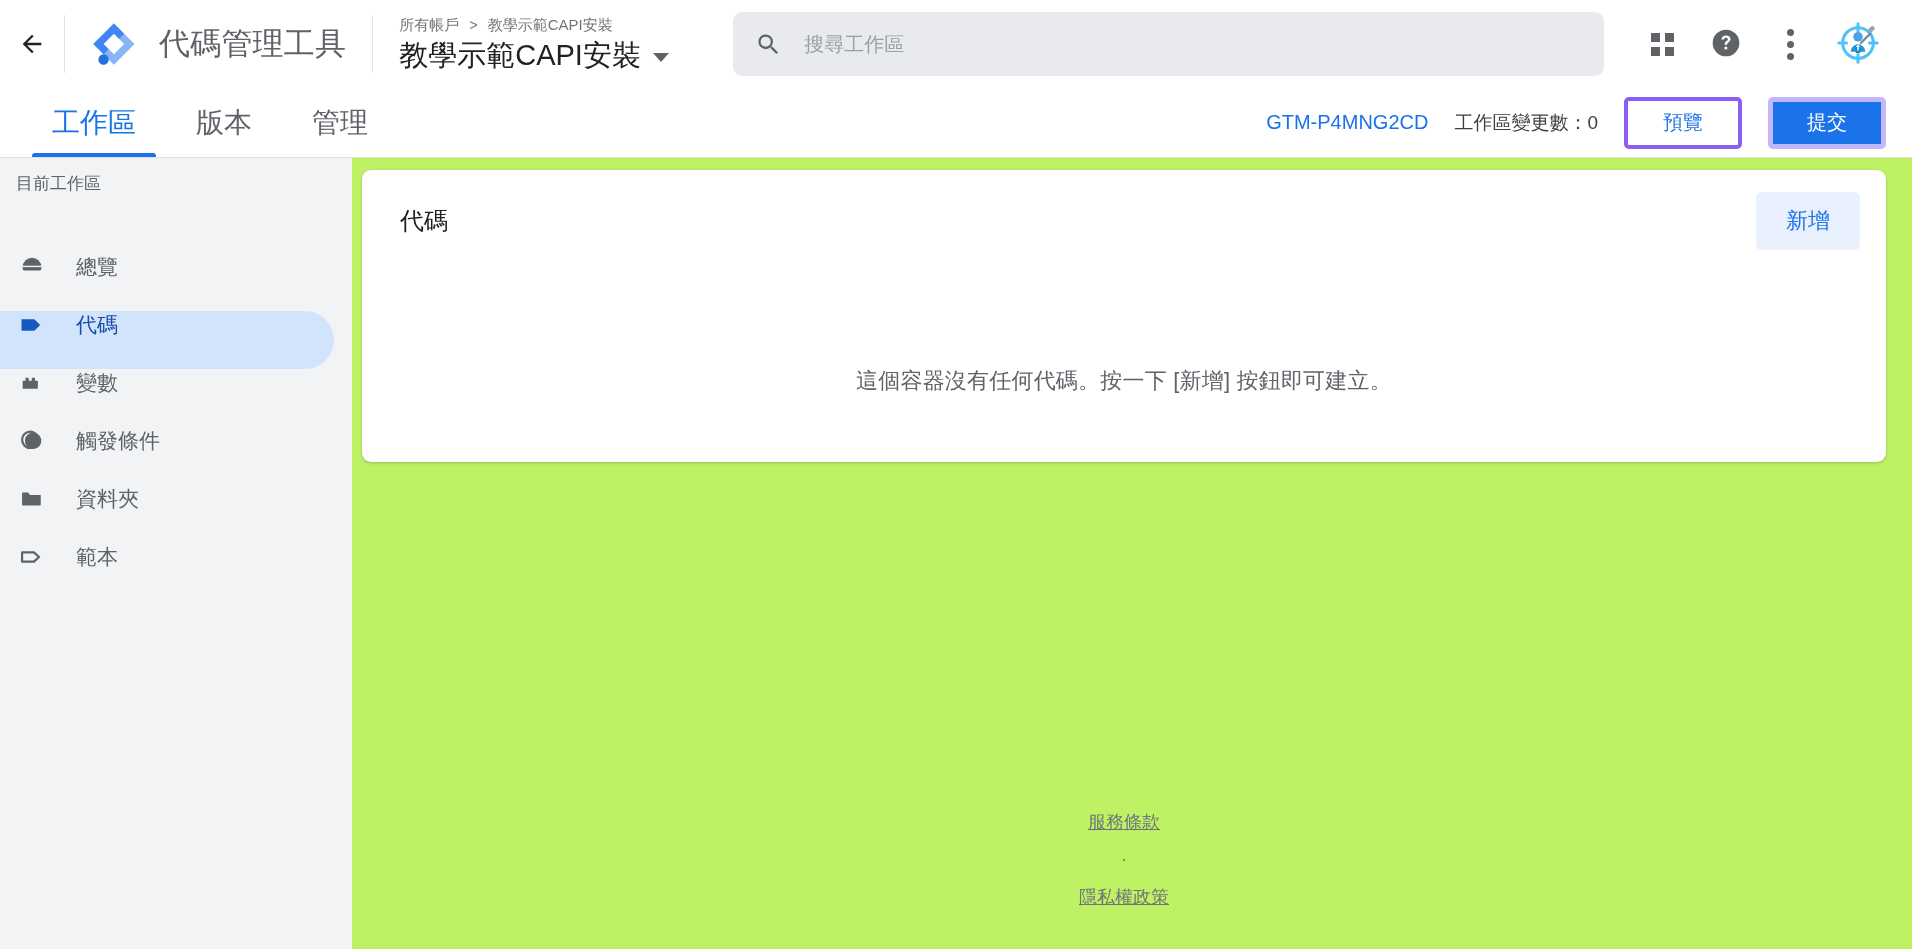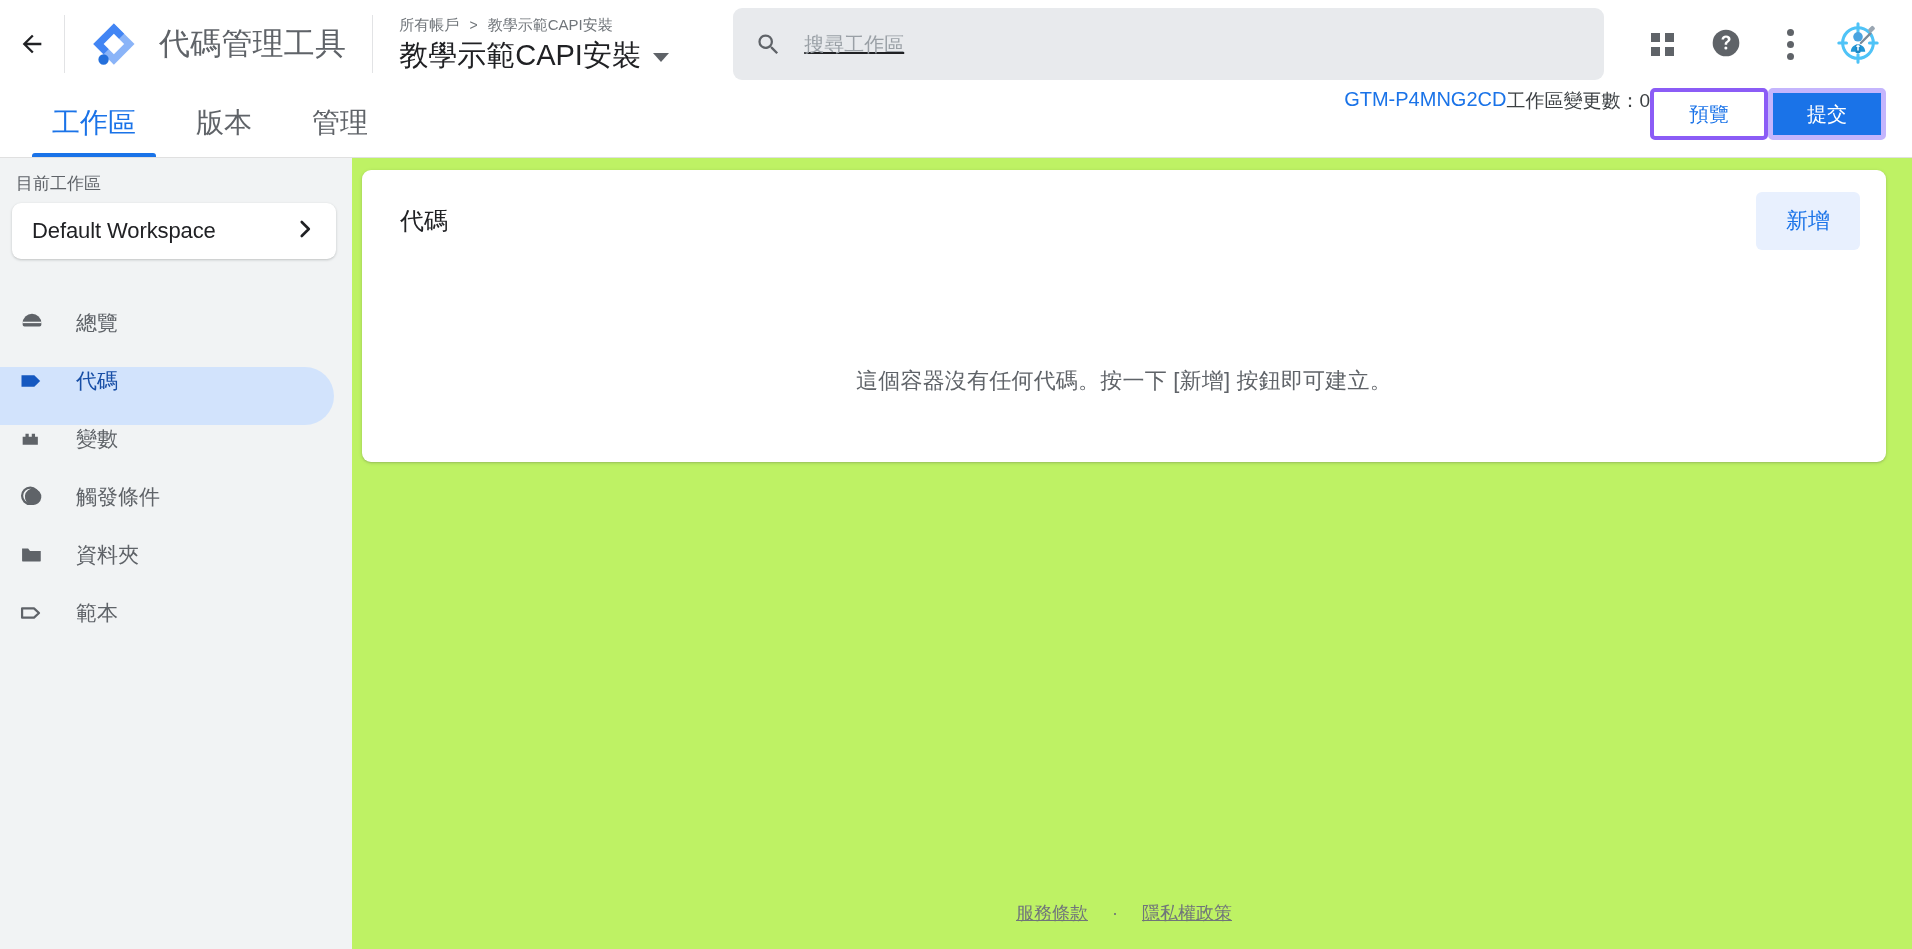--- a/index.html
+++ b/index.html
@@ -87,29 +87,28 @@
   }
   .search-wrap {
     flex: 1 1 auto;
     display: flex;
     justify-content: center;
     padding: 0 30px;
   }
   .search-box {
     width: 100%;
     max-width: 900px;
-    height: 72px;
+    height: 64px;
     background: #e8eaed;
     border-radius: 9px;
     display: flex;
     align-items: center;
     padding: 16px 22px;
     gap: 22px;
     cursor: text;
-    text-decoration: underline;
   }
   .search-box svg { flex: none; display: block; }
   .search-input {
     border: 0;
     outline: 0;
     background: transparent;
     font-family: inherit;
     font-size: 20px;
     color: #3c4043;
     width: 100%;
@@ -163,20 +162,22 @@
     content: "";
     position: absolute;
     left: 10px; right: 10px; bottom: 0;
     height: 4px;
     background: #1a73e8;
     border-radius: 3px 3px 0 0;
   }
   .tabbar-right {
     margin-left: auto;
     display: flex;
+    align-items: center;
+    gap: 26px;
     padding-right: 26px;
   }
   .container-id {
     font-size: 20px;
     color: #1a73e8;
     cursor: pointer;
     white-space: nowrap;
   }
   .change-count {
     font-size: 19px;
@@ -312,24 +313,25 @@
     color: #5f6368;
     letter-spacing: .2px;
   }
 
   
   .footer {
     margin-top: auto;
     display: flex;
     align-items: center;
     justify-content: center;
-    gap: 24px;
-    padding-bottom: 24px;
+    gap: 15px;
+    padding-bottom: 40px;
     font-size: 18px;
     color: #70757a;
+    flex-direction: column;
   }
   .footer a {
     color: #70757a;
     text-decoration: underline;
     cursor: pointer;
   }
   .footer .dot { font-size: 18px; }
 </style>
 </head>
 <body>
@@ -447,28 +449,20 @@
       <span>提交</span>
     </button>
   </div>
 </div>
 
 <div class="page">
 
   <div class="sidebar">
     <div class="ws-label">目前工作區</div>
 
-    <div class="ws-card">
-      <span class="ws-name">Default Workspace</span>
-      <span>
-        <svg width="26" height="26" viewBox="0 0 24 24" aria-hidden="true">
-          <path d="M9 5.5 15.5 12 9 18.5" fill="none" stroke="#202124" stroke-width="2.4" stroke-linecap="round" stroke-linejoin="round"></path>
-        </svg>
-      </span>
-    </div>
 
     <div class="nav">
 
       <div class="nav-item">
         <span class="nav-icon">
           <svg width="28" height="28" viewBox="0 0 24 24" aria-hidden="true">
             <path d="M4 12a8 8 0 0 1 16 0v1.5a1.5 1.5 0 0 1-1.5 1.5h-13A1.5 1.5 0 0 1 4 13.5z" fill="#5f6368"></path>
             <path d="M4 11.5h16" stroke="#f1f3f4" stroke-width="1.2"></path>
           </svg>
         </span>

